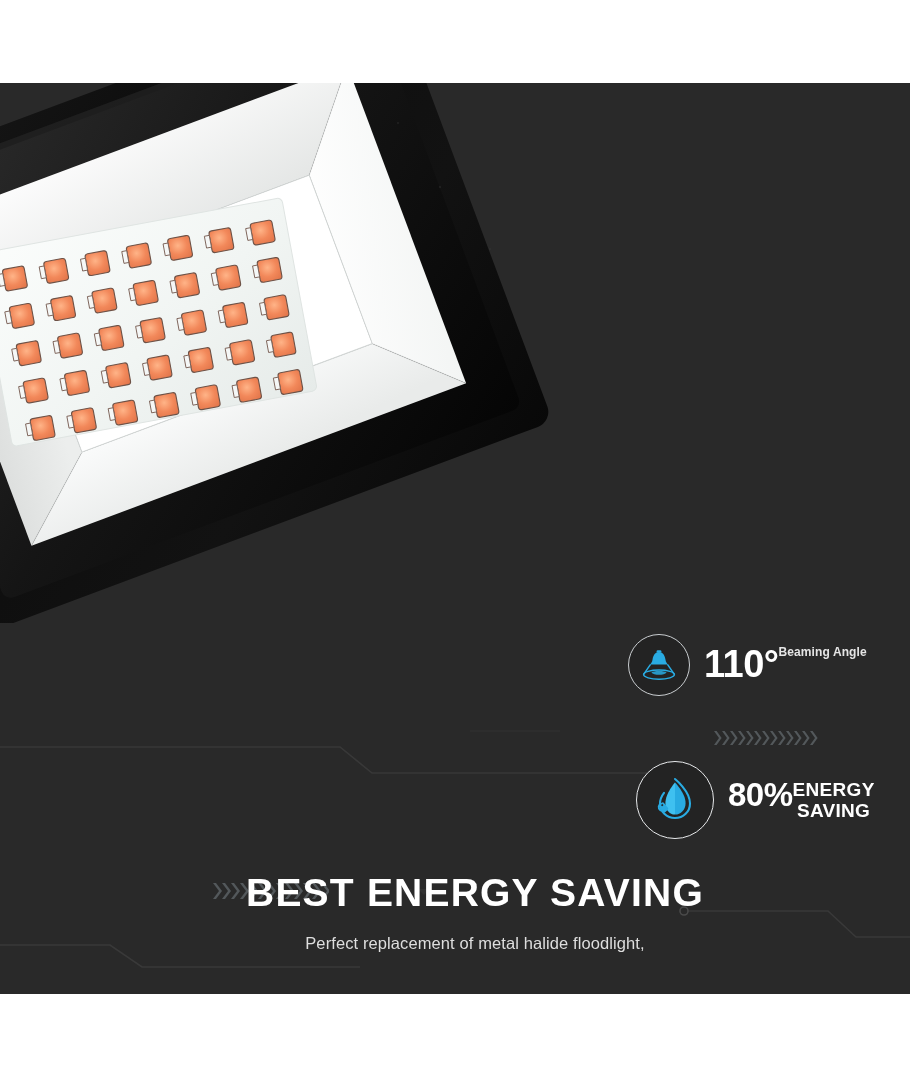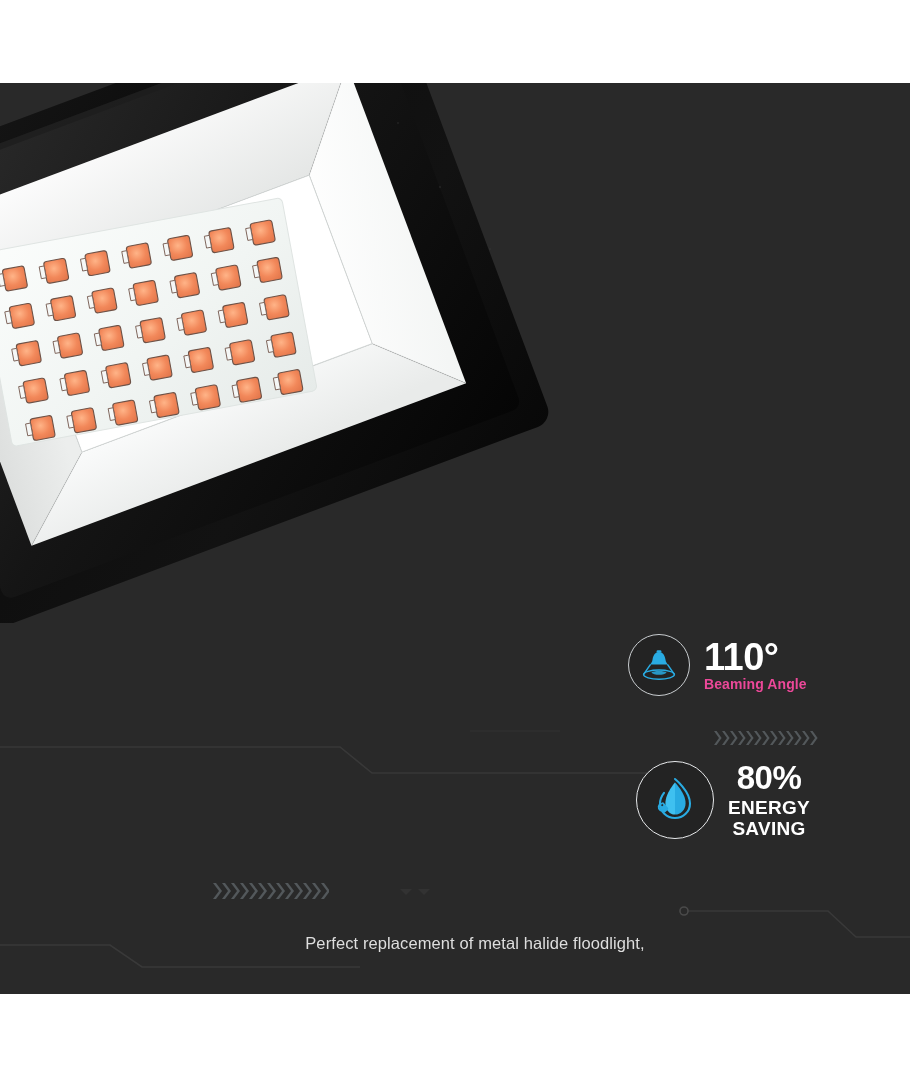--- a/index.html
+++ b/index.html
@@ -37,27 +37,27 @@
   .feature-circle{
     flex:0 0 auto;border-radius:50%;
     display:flex;align-items:center;justify-content:center;
     background:#232323;
   }
   .f-angle{left:628px;top:551px;}
   .f-angle .feature-circle{width:60px;height:60px;border:1.6px solid #c9cdd0;}
   .f-energy{left:636px;top:678px;text-align:center;}
   .f-energy .feature-circle{width:76px;height:76px;border:1.8px solid #e8eaec;}
 
-  .feature-text{display:flex;flex-direction:column;line-height:1;}
+  .feature-text{display:flex;line-height:1;}
   .big-num{
     color:#ffffff;font-weight:700;letter-spacing:-0.5px;
   }
   .f-angle .big-num{font-size:38px;line-height:36px;margin-bottom:2px;}
   .f-angle .sub-label{
-    color:#ec4899;font-size:14px;font-weight:700;letter-spacing:0.1px;
+    color:#e5e5e5;font-size:12px;font-weight:700;letter-spacing:0.1px;
   }
   .f-energy .big-num{font-size:33px;line-height:32px;margin-bottom:3px;}
   .f-energy .sub-label{
     color:#ffffff;font-size:19px;font-weight:700;letter-spacing:0.3px;line-height:21px;
   }
 
   
   .chevrons{position:absolute;display:flex;gap:3px;z-index:20;}
   .chev-a{left:714px;top:648px;}
   .chev-b{left:213px;top:800px;}
@@ -448,20 +448,23 @@
       </div>
       <div class="feature-text">
         <span class="big-num">80%</span>
         <span class="sub-label">
           <span>ENERGY</span><br>
           <span>SAVING</span>
         </span>
       </div>
     </div>
 
+    <div class="headline">
+      <h1>BEST ENERGY SAVING</h1>
+    </div>
 
     <div class="sub-copy">
       <p>Perfect replacement of metal halide floodlight,</p>
     </div>
 
   </div>
 
   <div class="band-top"></div>
   <div class="band-bottom"></div>
 

